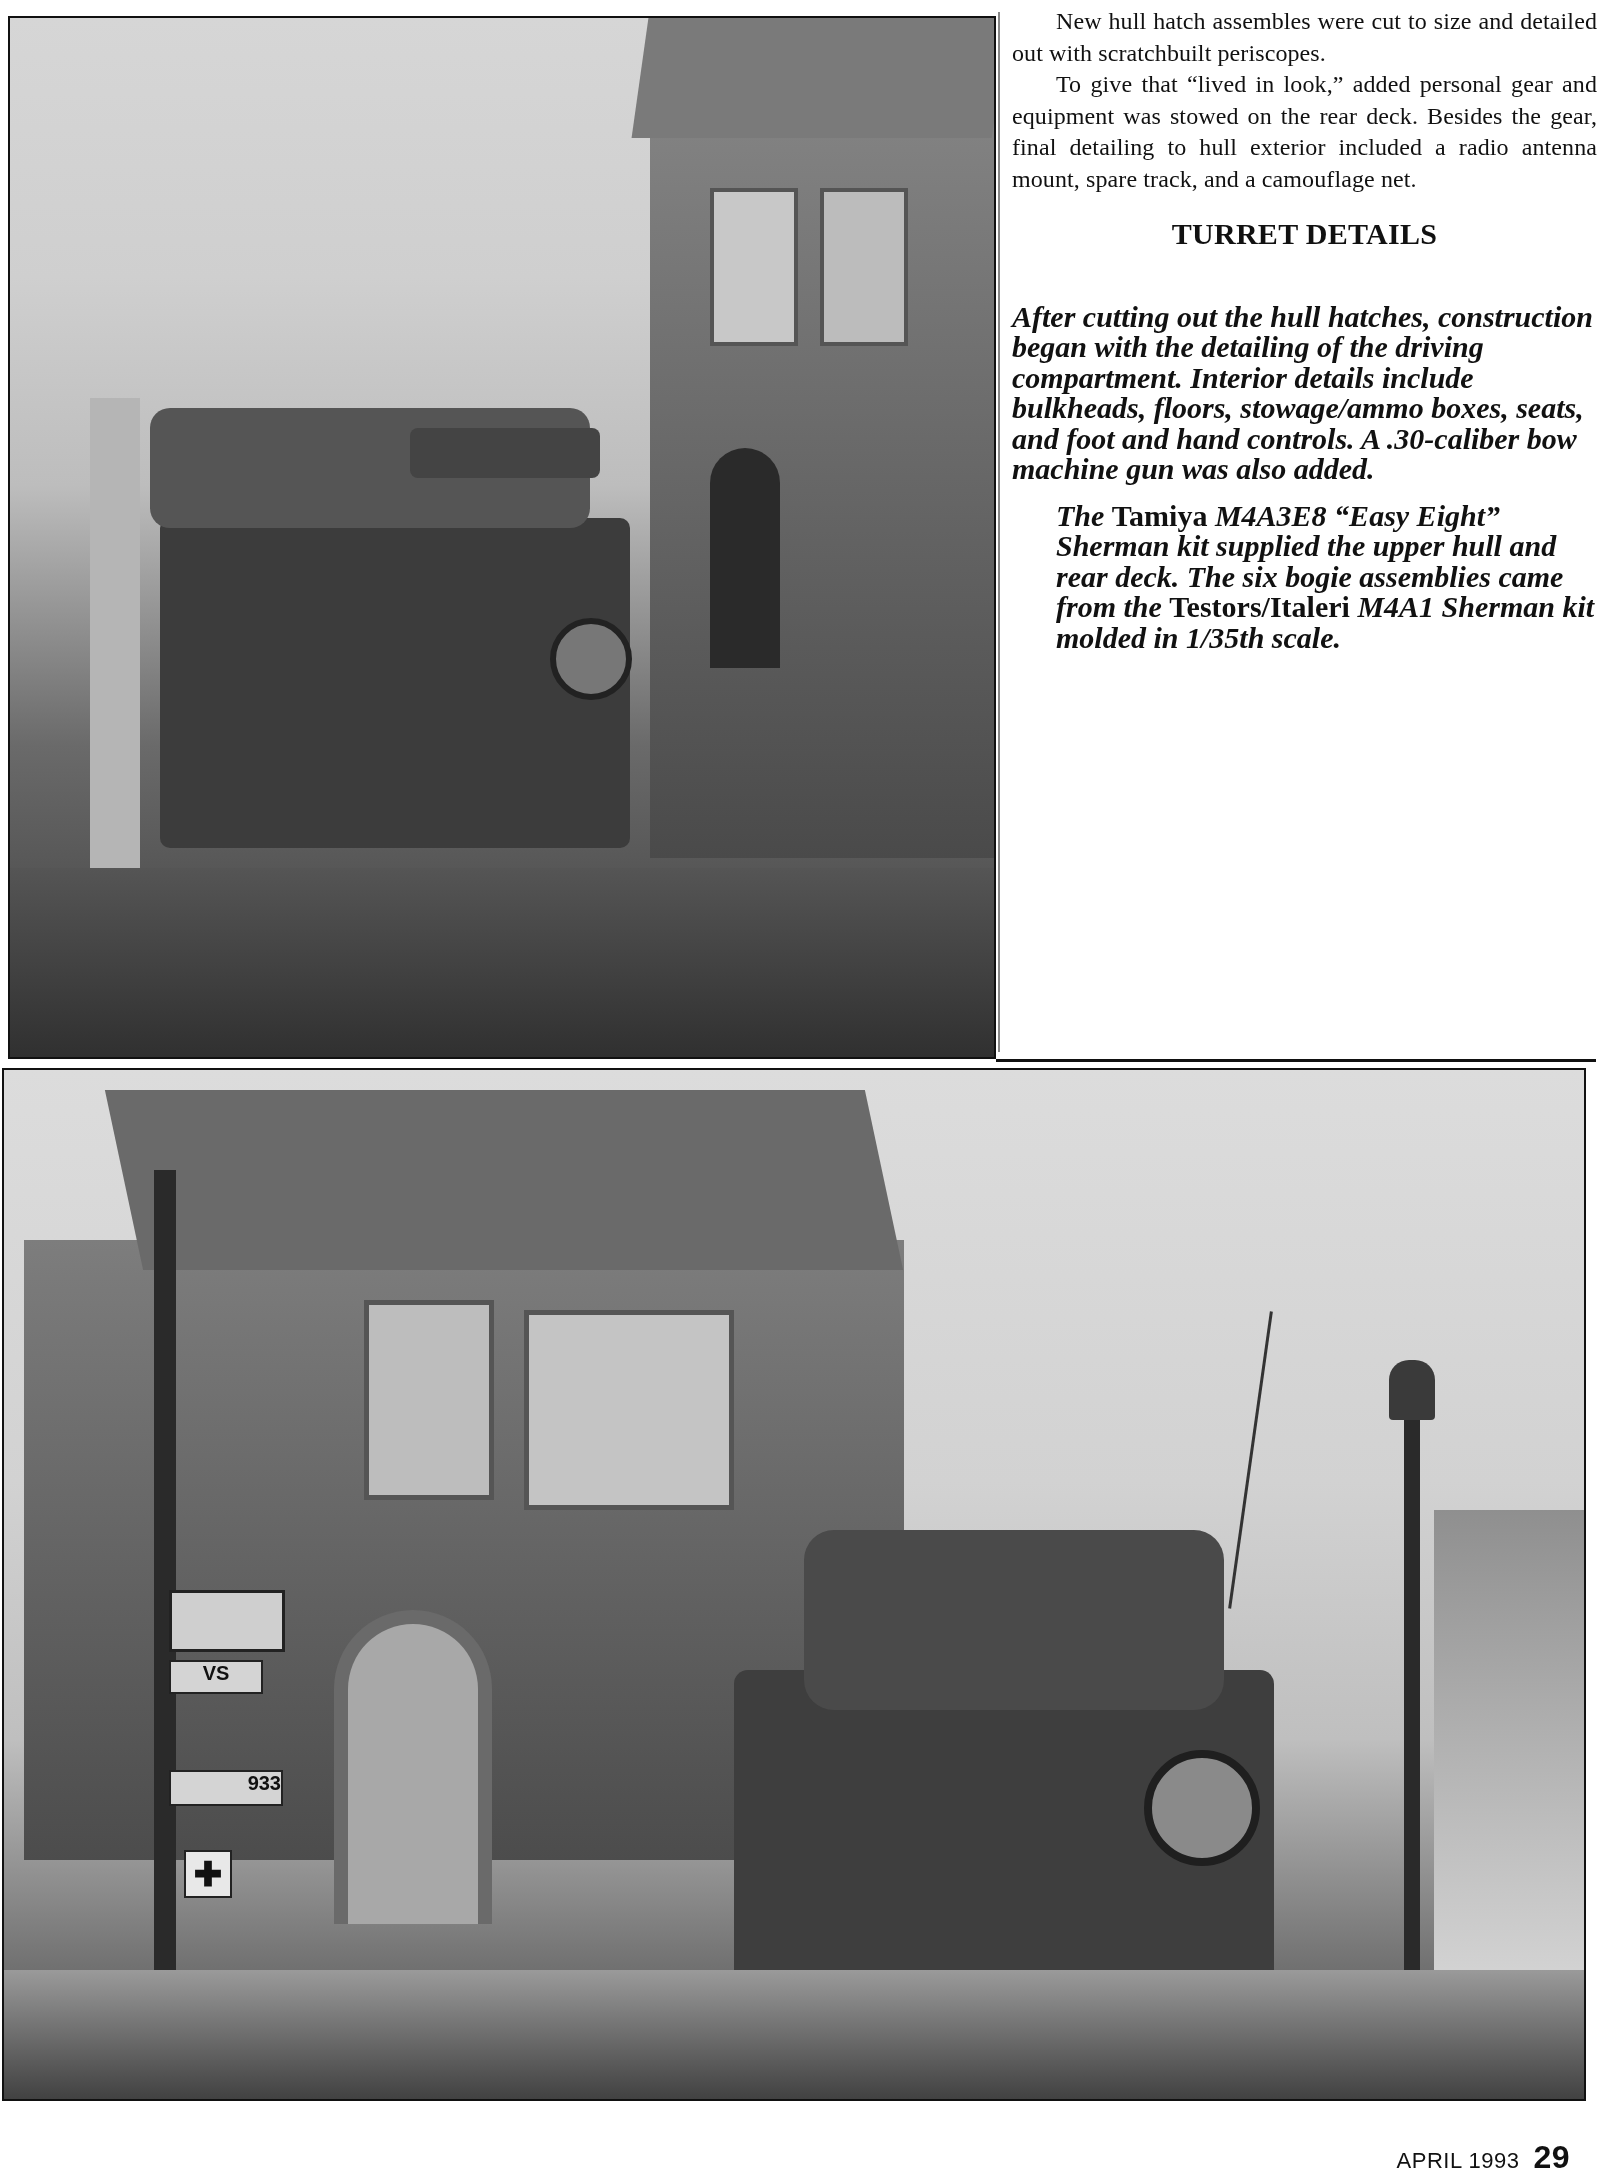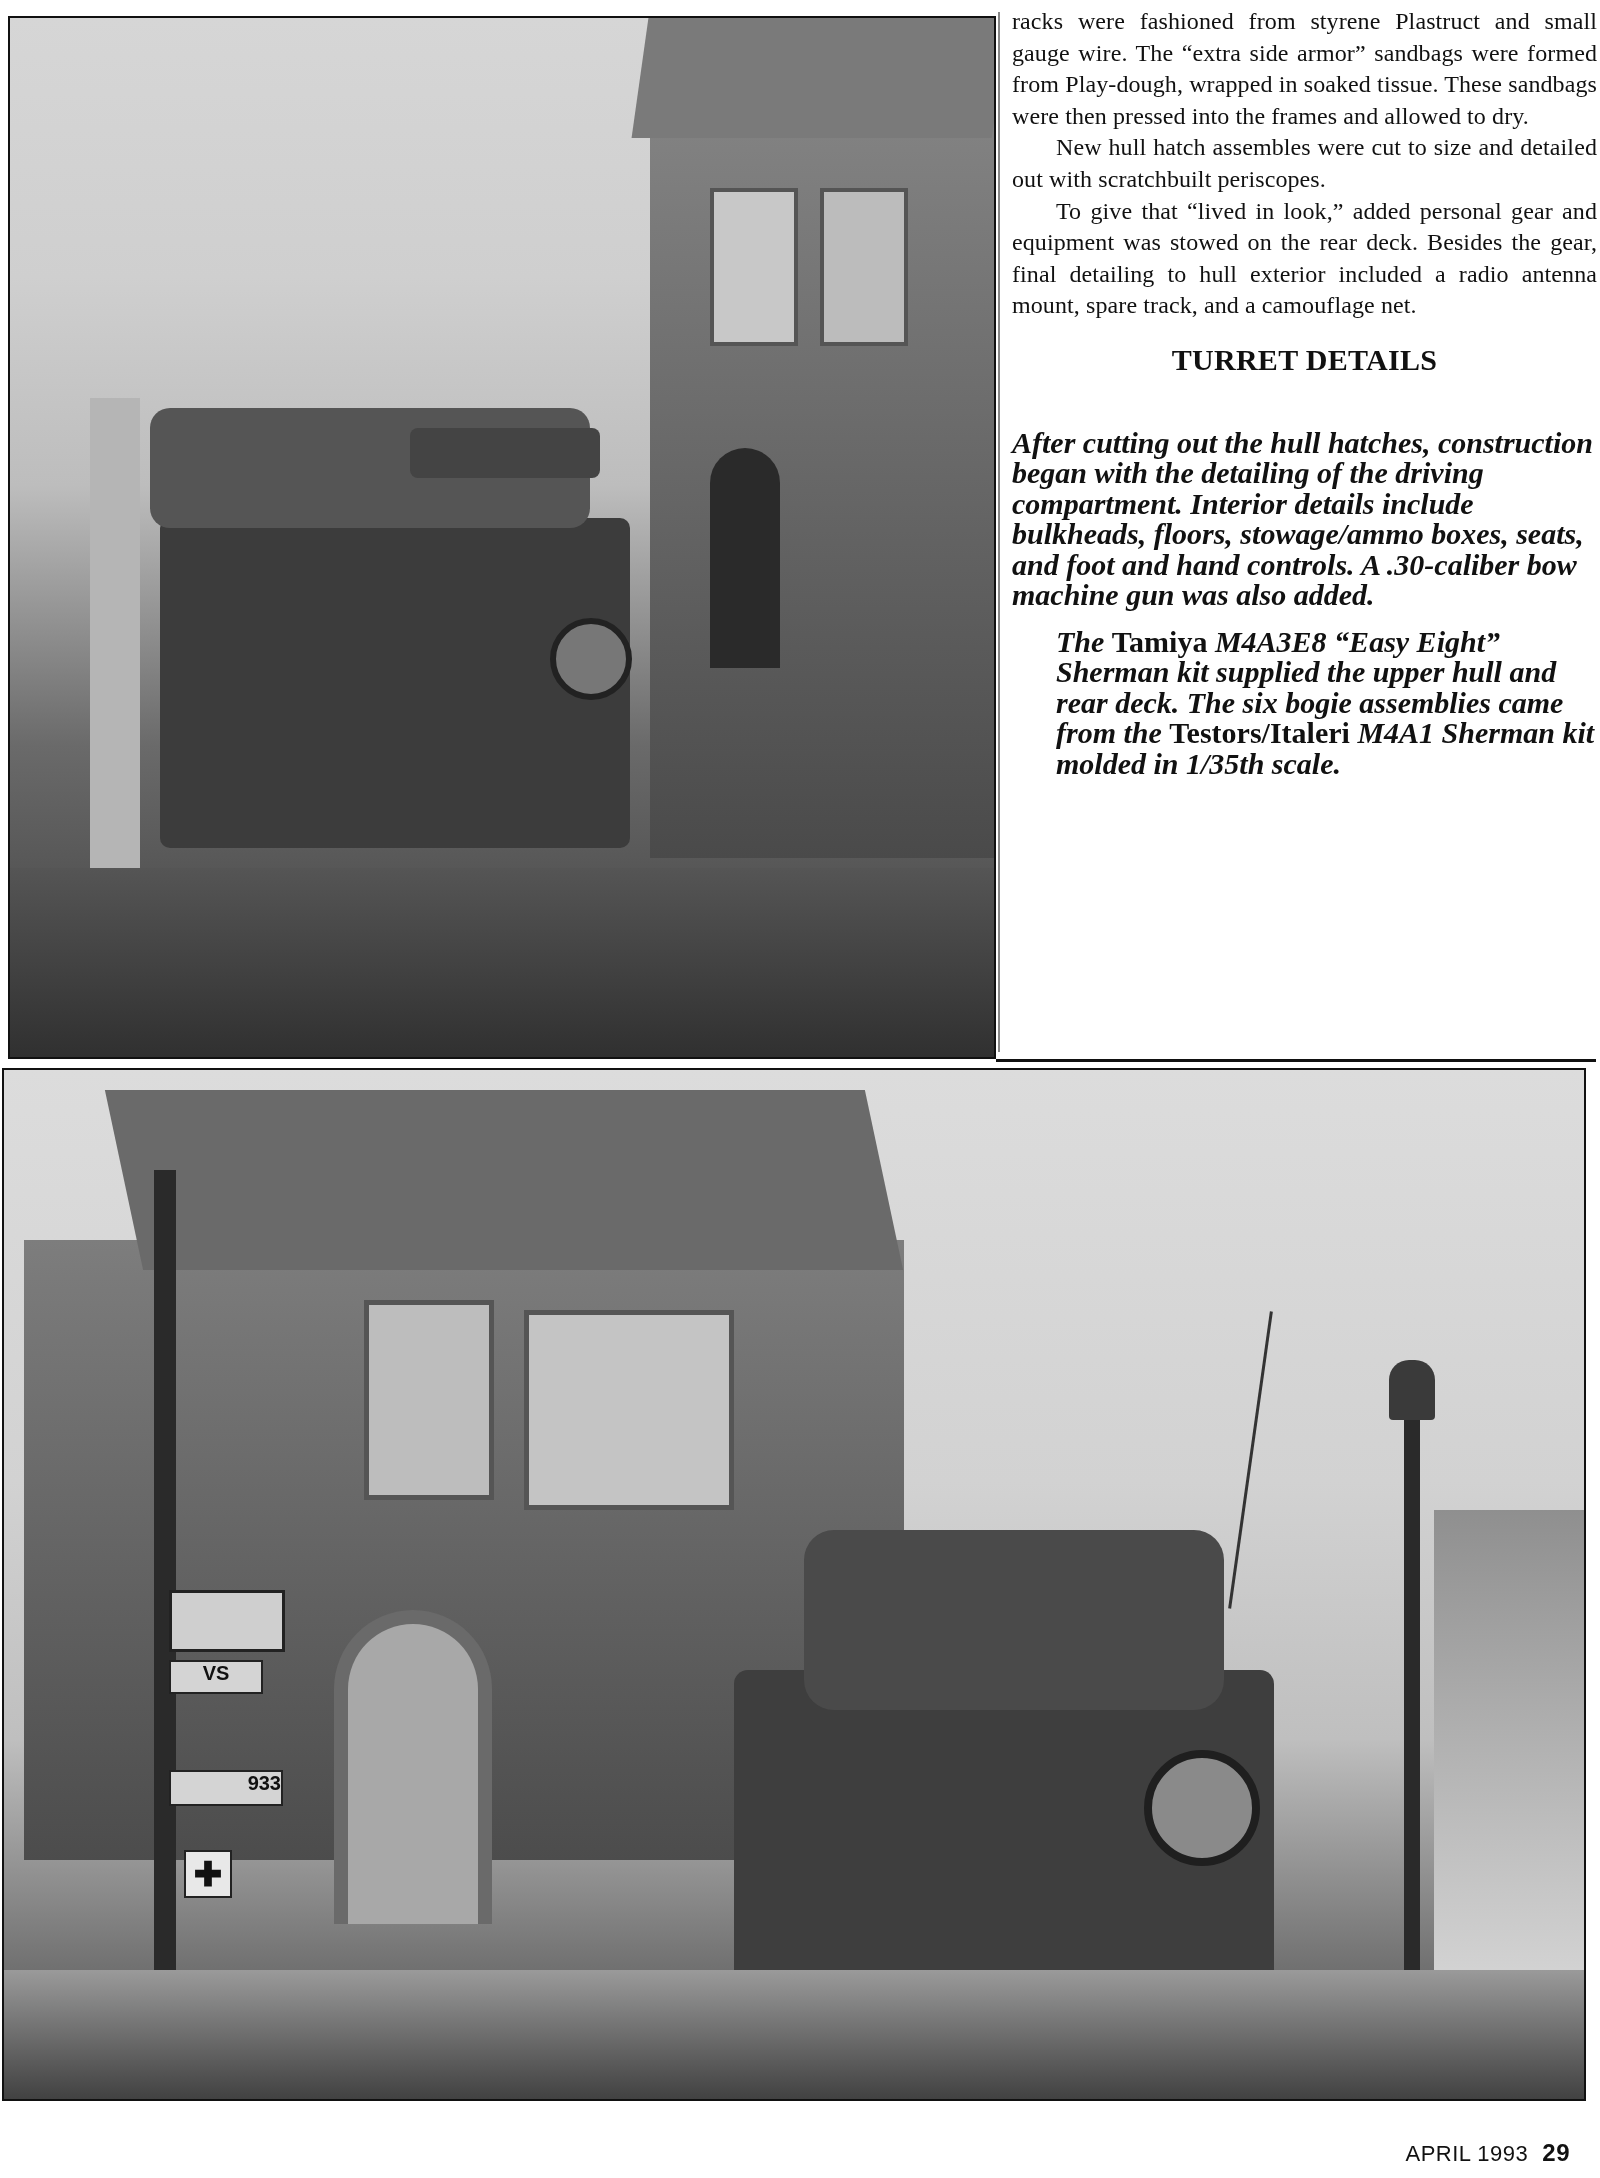--- a/index.html
+++ b/index.html
@@ -24,21 +24,21 @@
              text-align:center; margin:22px 0 0 0; line-height:32px; letter-spacing:0.3px; }
   .caption { font-style:italic; font-weight:bold; font-size:30px; line-height:30.5px; margin:0; }
   .caption .brand { font-style:normal; font-weight:bold; }
   .caption-1 { margin-top:52px; }
   .caption-2 { margin-top:16px;margin-left:44px; }
   .top-photo-rule { position:absolute; left:996px; top:1059px; width:600px; height:3px; background:#111; }
 
   
   .footer { position:absolute; right:30px; top:2139px; font-family:"Liberation Sans", sans-serif;
             font-size:22px; color:#111; letter-spacing:0.5px; }
-  .footer .page { font-weight:bold; font-size:24px; margin-left:14px; }
+  .footer .page { font-weight:bold; font-size:32px; margin-left:14px; }
 </style>
 </head>
 <body>
 
 <div class="photo-top">
 
   <div class="shape" style="left:640px;top:0;width:350px;height:840px;background:linear-gradient(180deg,#8a8a8a,#4a4a4a);"></div>
   <div class="shape" style="left:630px;top:0;width:360px;height:120px;background:#7a7a7a;transform:skewX(-8deg);"></div>
   <div class="shape" style="left:700px;top:170px;width:80px;height:150px;background:#c8c8c8;border:4px solid #555;"></div>
   <div class="shape" style="left:810px;top:170px;width:80px;height:150px;background:#bcbcbc;border:4px solid #555;"></div>
@@ -49,21 +49,20 @@
   <div class="shape" style="left:400px;top:410px;width:190px;height:50px;background:#444;border-radius:8px;"></div>
   <div class="shape" style="left:540px;top:600px;width:70px;height:70px;border-radius:50%;background:#777;border:6px solid #222;"></div>
 
   <div class="shape" style="left:80px;top:380px;width:50px;height:660px;background:#b5b5b5;"></div>
   <div class="shape" style="left:0;top:850px;width:988px;height:200px;background:linear-gradient(180deg,#555,#2e2e2e);"></div>
 </div>
 
 <div class="column-rule"></div>
 
 <div class="column">
-  <p class="para">racks were fashioned from styrene Plastruct and small gauge wire. The “extra side armor” sandbags were formed from Play-dough, wrapped in soaked tissue. These sandbags were then pressed into the frames and allowed to dry.</p>
   <p class="para indent">New hull hatch assembles were cut to size and detailed out with scratchbuilt periscopes.</p>
   <p class="para indent">To give that “lived in look,” added personal gear and equipment was stowed on the rear deck. Besides the gear, final detailing to hull exterior included a radio antenna mount, spare track, and a camouflage net.</p>
 
   <h2 class="heading">TURRET DETAILS</h2>
 
 
   <p class="caption caption-1">After cutting out the hull hatches, construction began with the detailing of the driving compartment. Interior details include bulkheads, floors, stowage/ammo boxes, seats, and foot and hand controls. A .30-caliber bow machine gun was also added.</p>
 
   <p class="caption caption-2"><span>The </span><span class="brand">Tamiya</span><span> M4A3E8 “Easy Eight” Sherman kit supplied the upper hull and rear deck. The six bogie assemblies came from the </span><span class="brand">Testors/Italeri</span><span> M4A1 Sherman kit molded in 1/35th scale.</span></p>
 </div>

